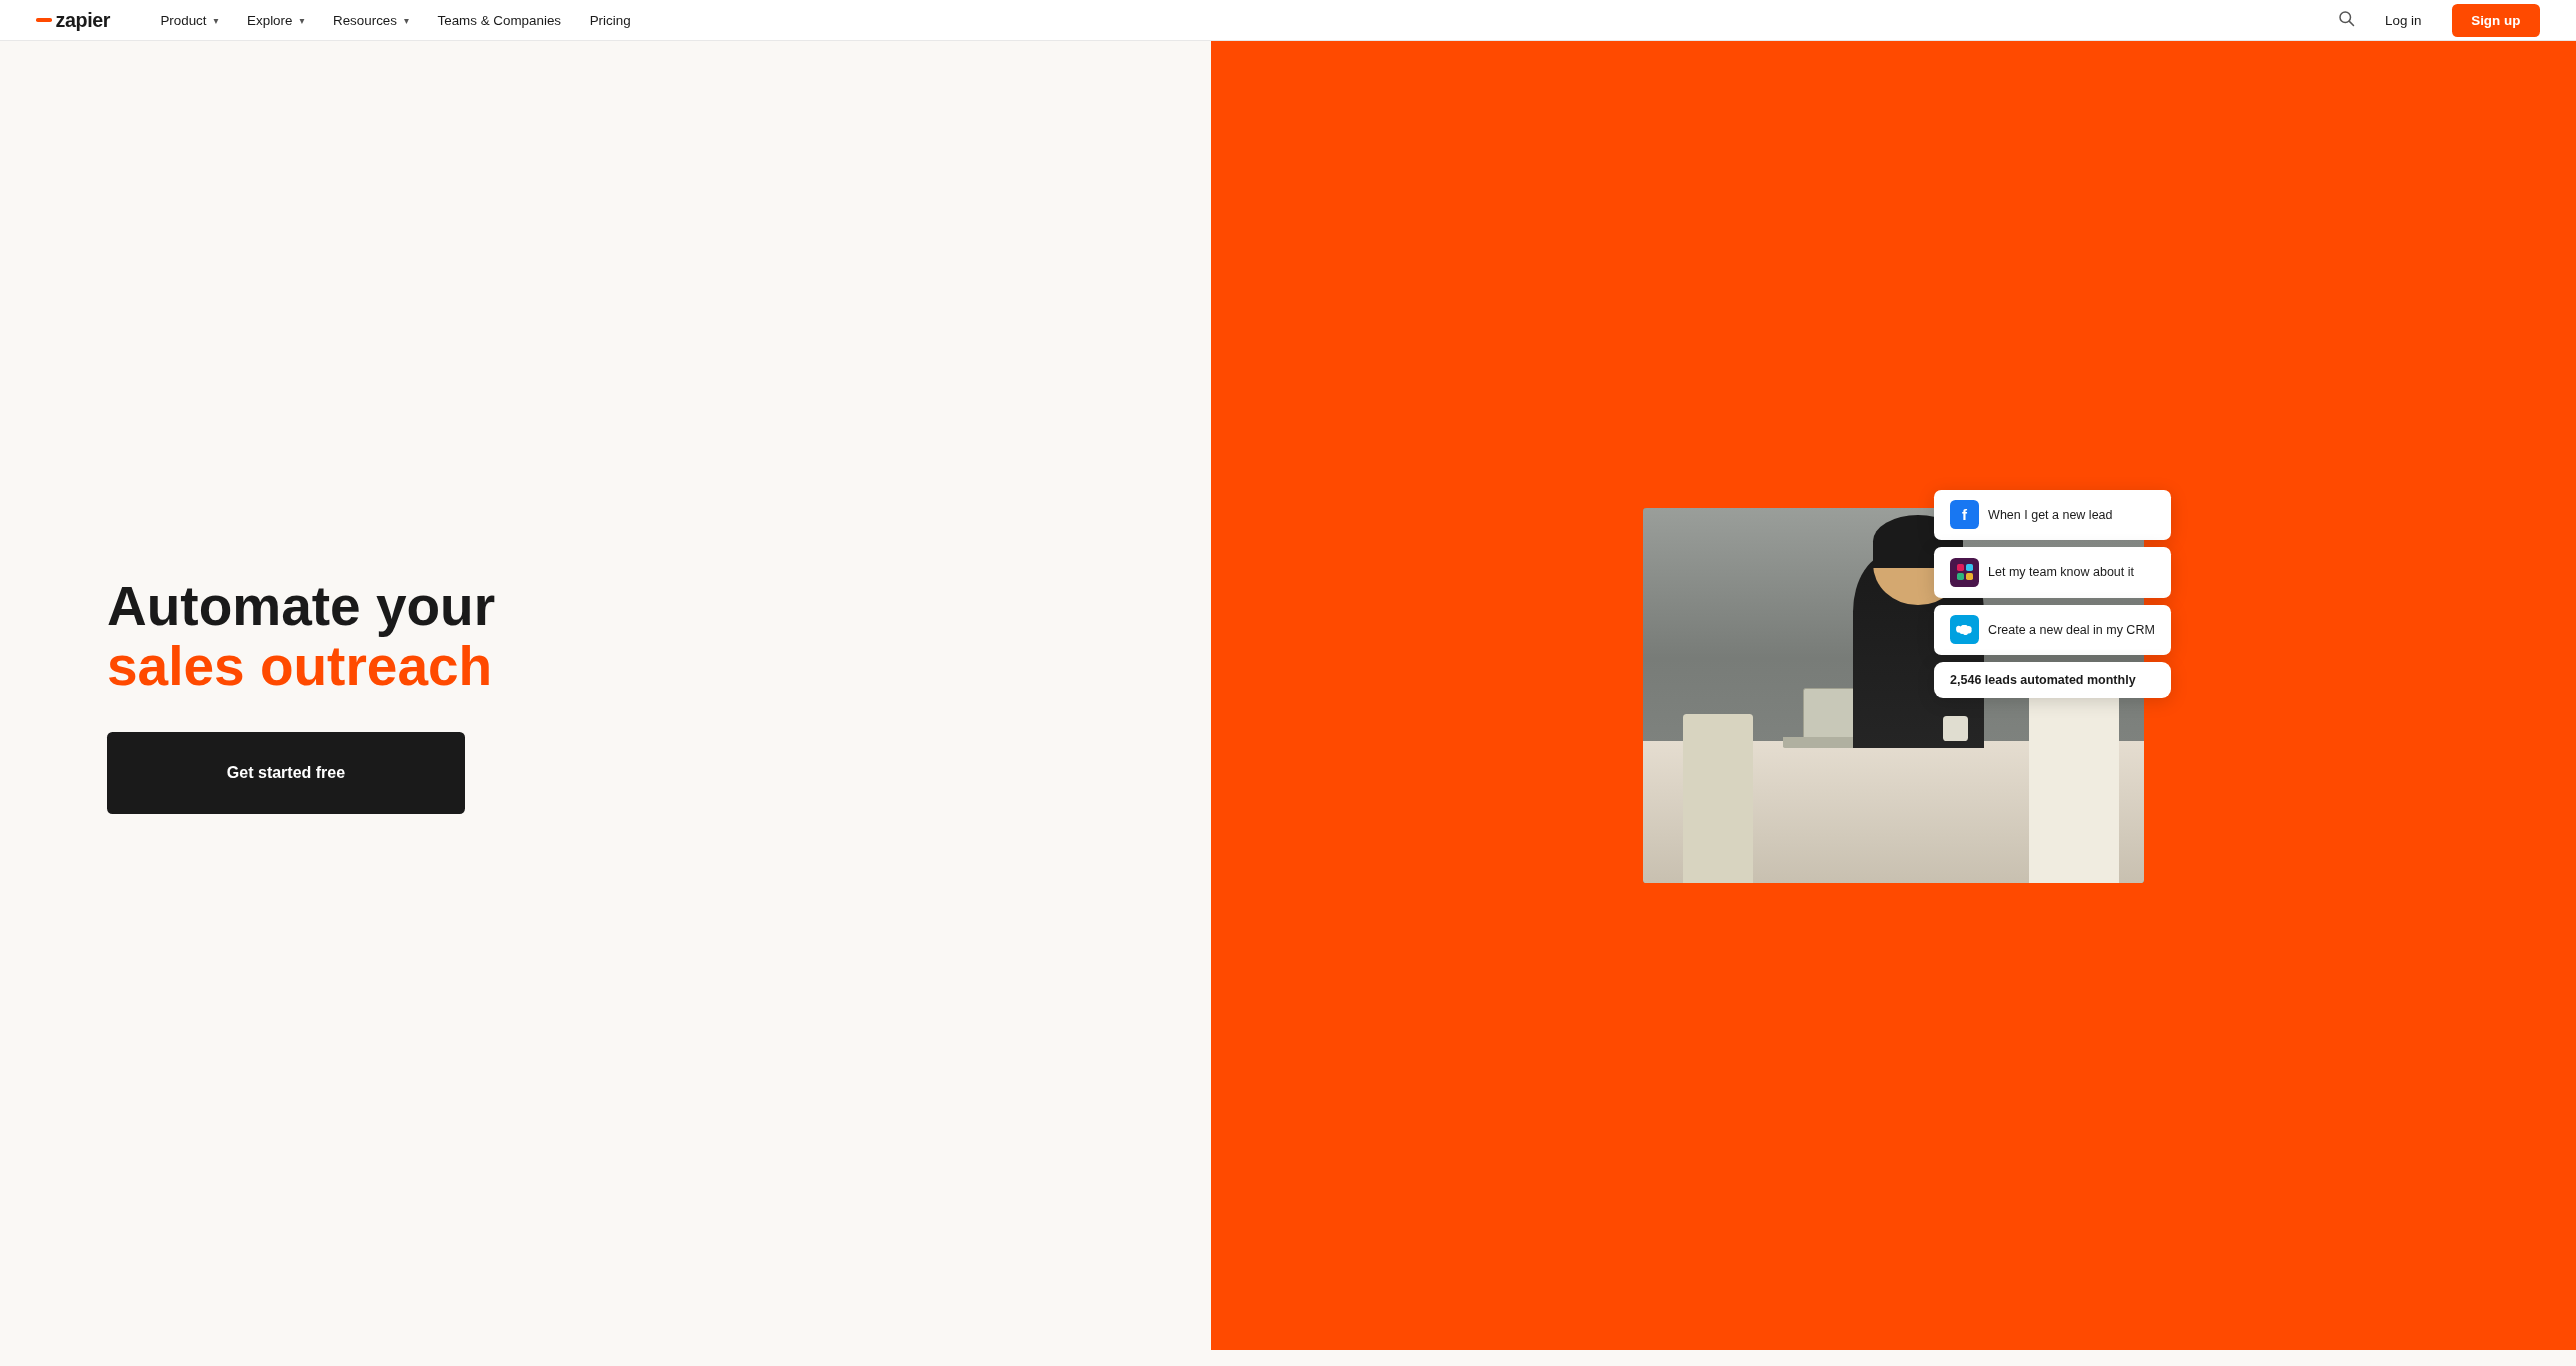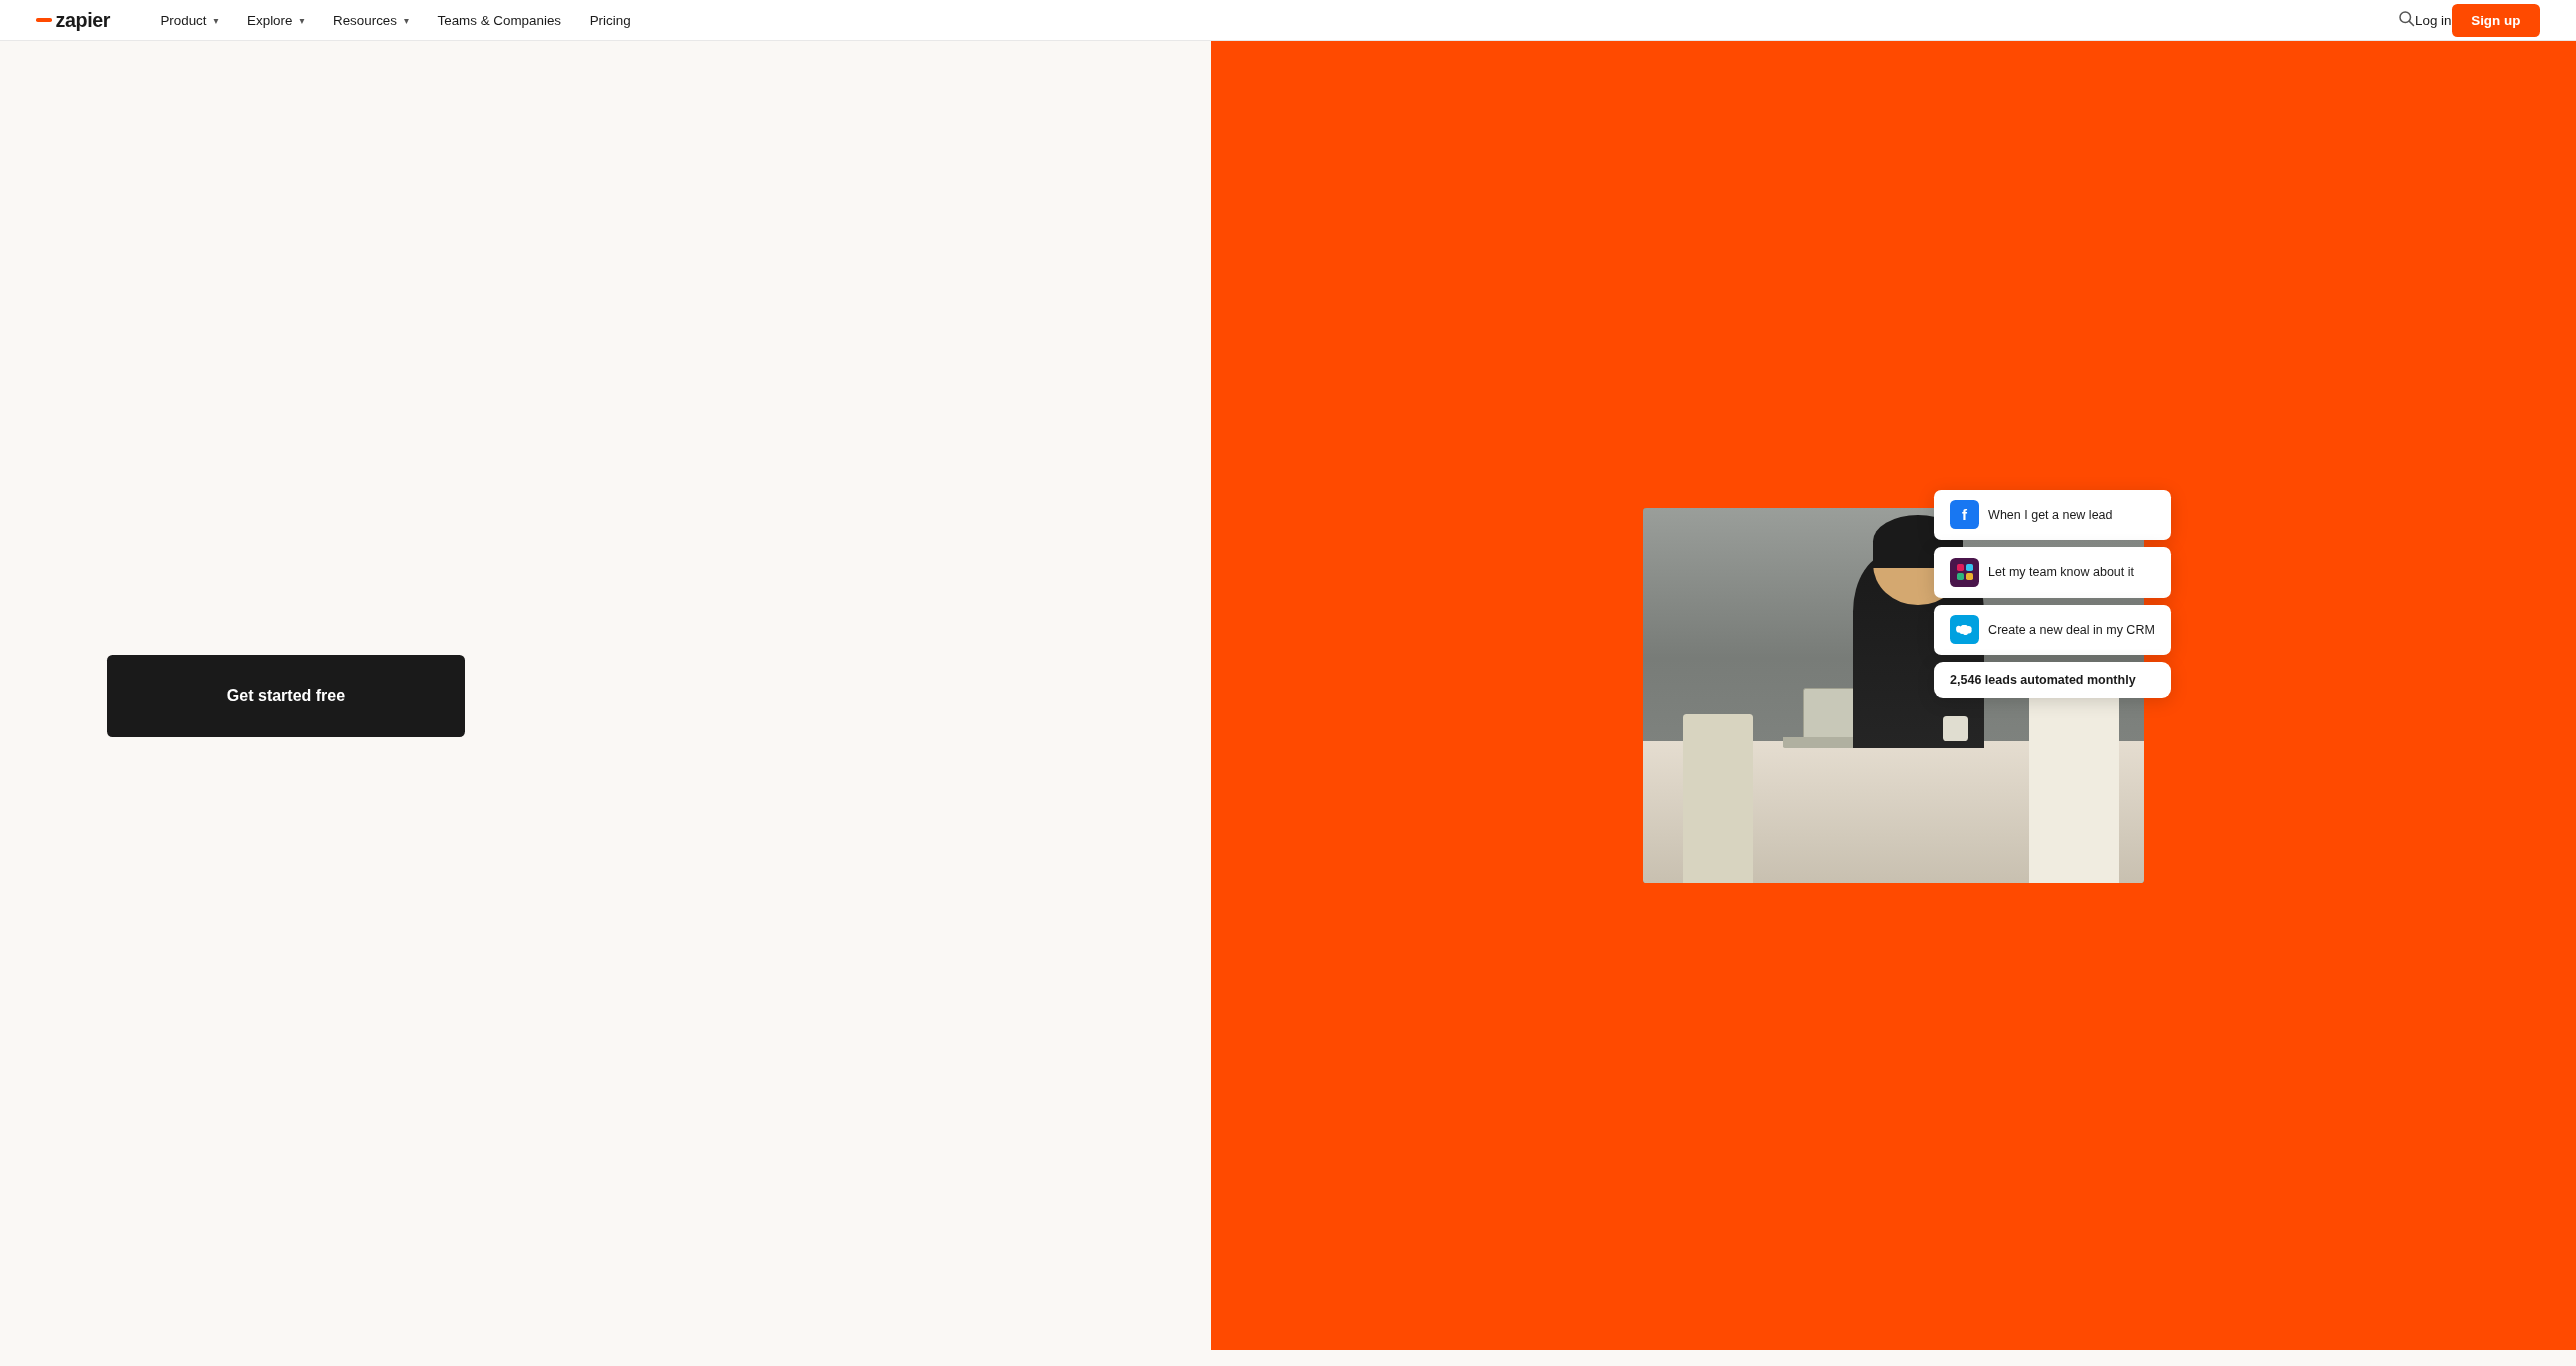--- a/index.html
+++ b/index.html
@@ -19,21 +19,21 @@
     .nav-logo-text { font-size: 19.7px; font-weight: 800; color: #1a1a1a; letter-spacing: -0.4px; }
     .nav-links { display: flex; align-items: center; gap: 0; flex: 1; }
     .nav-link {
       display: flex; align-items: center; gap: 7px;
       padding: 0 14.3px; height: 57px;
       font-size: 13.4px; font-weight: 500; color: #1a1a1a;
       text-decoration: none; cursor: pointer;
       white-space: nowrap;
     }
     .nav-link .chevron { font-size: 9.8px; color: #555; }
-    .nav-right { display: flex; align-items: center; gap: 0; margin-left: auto; }
+    .nav-right { display: flex; align-items: center; gap: 30px; margin-left: auto; }
     .nav-search { font-size: 18px; color: #555; cursor: pointer; background: none; border: none; }
     .nav-login {
       font-size: 13.4px; font-weight: 500; color: #1a1a1a;
       text-decoration: none; cursor: pointer;
       background: none; border: none;
     }
     .nav-signup {
       background: #FF4A00; color: #fff;
       border: none; border-radius: 5.4px;
       padding: 9px 19.7px; font-size: 13.4px; font-weight: 600;
@@ -170,20 +170,24 @@
       </svg>
     </button>
     <button class="nav-login">Log in</button>
     <button class="nav-signup">Sign up</button>
   </div>
 </nav>
 
 <section class="hero">
 
   <div class="hero-left">
+    <h1 class="hero-title">
+      <span>Automate your</span><br>
+      <span class="hero-title-accent">sales outreach</span>
+    </h1>
     <button class="hero-cta">Get started free</button>
   </div>
 
   <div class="hero-right">
     <div class="hero-image-container">
 
       <div class="hero-photo">
         <div class="hero-photo-bg">
 
           <div style="position:absolute;top:0;left:0;right:0;bottom:0;background:linear-gradient(180deg,#9a9e9a 0%,#787c78 40%,#888c88 100%);"></div>

